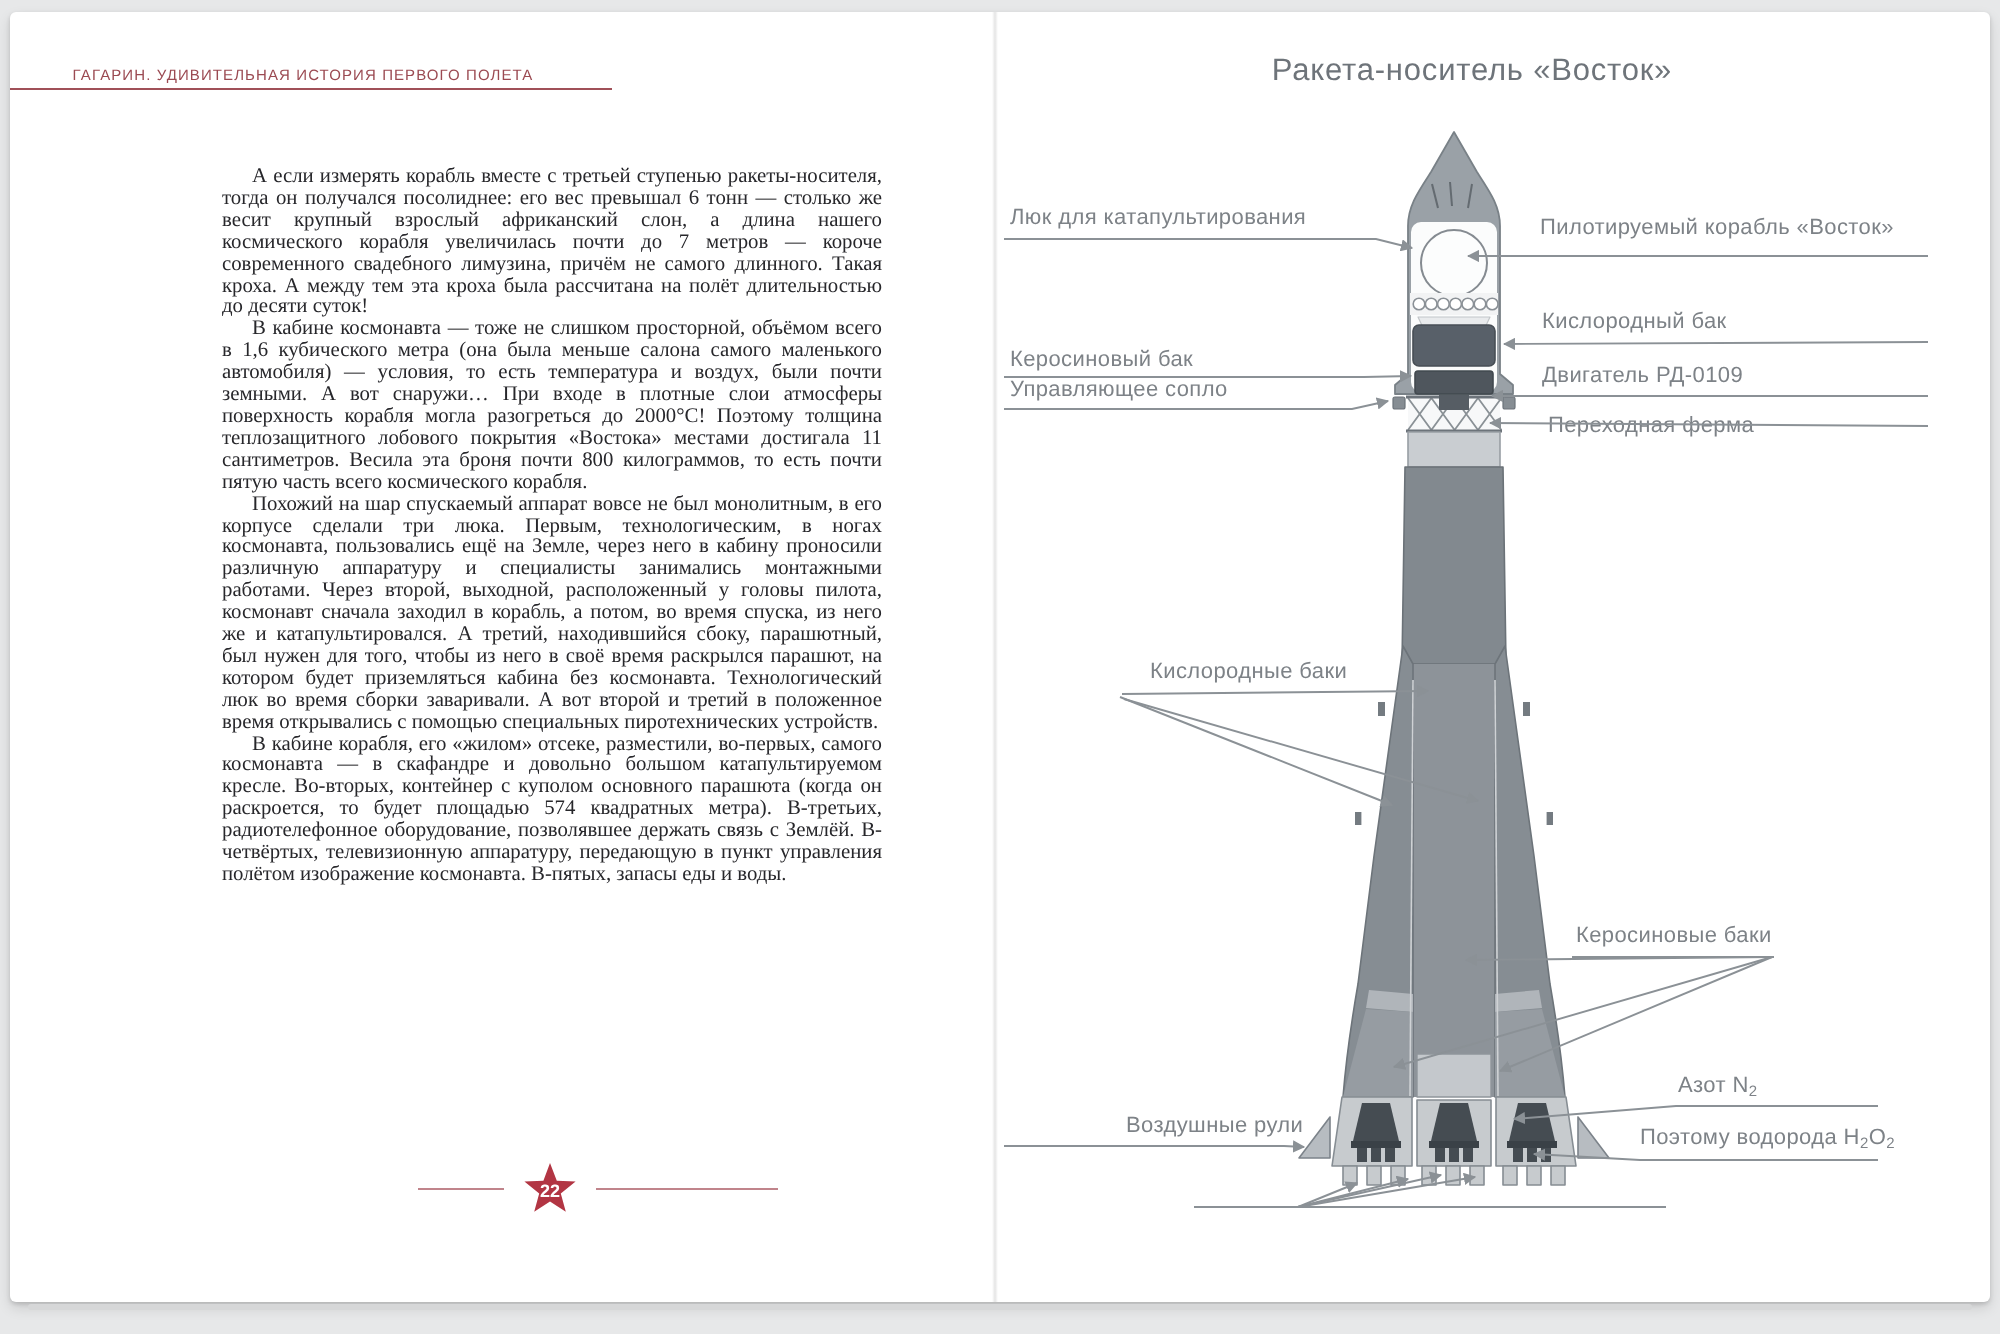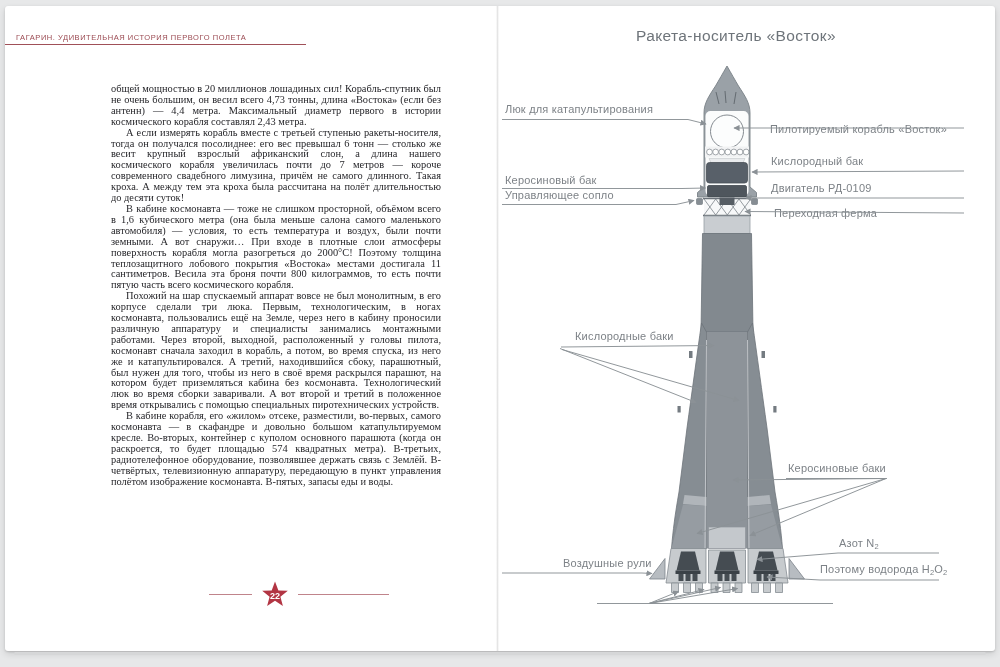--- a/index.html
+++ b/index.html
@@ -5,21 +5,21 @@
   html,body{margin:0;padding:0;}
   .stage{position:relative;width:1000px;height:667px;background:#e7e8e9;overflow:hidden;
          font-family:"Liberation Sans",sans-serif;}
   .book{position:absolute;left:5px;top:6px;width:990px;height:645px;background:#ffffff;
         border-radius:3px;box-shadow:0 1px 2px rgba(0,0,0,.15),0 3px 7px rgba(0,0,0,.12);}
   .book-bottom-edge{position:absolute;left:14px;top:652px;width:972px;height:3px;
         background:#d6d7d8;border-radius:2px;}
   .gutter{position:absolute;left:496px;top:6px;width:3px;height:645px;
         background:linear-gradient(to right,rgba(0,0,0,0) 0%,rgba(0,0,0,.10) 50%,rgba(0,0,0,0) 100%);}
   
-  .running-header{position:absolute;left:16px;top:33px;width:303px;text-align:left;
+  .running-header{position:absolute;left:0;top:33px;width:303px;text-align:center;
         font-size:7.5px;letter-spacing:.55px;color:#9b4a52;}
   .header-rule{position:absolute;left:5px;top:44px;width:301px;height:1px;background:#a05058;}
   .body-text{position:absolute;left:111px;top:84px;width:330px;text-align:justify;
         font-family:"Liberation Serif",serif;font-size:10.4px;line-height:10.9px;color:#27272b;}
   .body-text p{margin:0;text-indent:15px;}
   .body-text p.first{text-indent:0;}
   
   .lbl{position:absolute;font-size:11px;letter-spacing:.2px;color:#7d8287;white-space:nowrap;}
   .lbl.r{}
   .lbl.c{text-align:center;white-space:normal;}
@@ -33,36 +33,35 @@
 
 <div class="stage">
   <div class="book"></div>
   <div class="book-bottom-edge"></div>
   <div class="gutter"></div>
 
   <div class="running-header">ГАГАРИН. УДИВИТЕЛЬНАЯ ИСТОРИЯ ПЕРВОГО ПОЛЕТА</div>
   <div class="header-rule"></div>
 
   <div class="body-text">
-    <p class="first">общей мощностью в 20 миллионов лошадиных сил! Корабль-спутник был не очень большим, он весил всего 4,73 тонны, длина «Востока» (если без антенн) — 4,4 метра. Максимальный диаметр первого в истории космического корабля составлял 2,43 метра.</p>
     <p>А если измерять корабль вместе с третьей ступенью ракеты-носителя, тогда он получался посолиднее: его вес превышал 6 тонн — столько же весит крупный взрослый африканский слон, а длина нашего космического корабля увеличилась почти до 7 метров — короче современного свадебного лимузина, причём не самого длинного. Такая кроха. А между тем эта кроха была рассчитана на полёт длительностью до десяти суток!</p>
     <p>В кабине космонавта — тоже не слишком просторной, объёмом всего в 1,6 кубического метра (она была меньше салона самого маленького автомобиля) — условия, то есть температура и воздух, были почти земными. А вот снаружи… При входе в плотные слои атмосферы поверхность корабля могла разогреться до 2000°С! Поэтому толщина теплозащитного лобового покрытия «Востока» местами достигала 11 сантиметров. Весила эта броня почти 800 килограммов, то есть почти пятую часть всего космического корабля.</p>
     <p>Похожий на шар спускаемый аппарат вовсе не был монолитным, в его корпусе сделали три люка. Первым, технологическим, в ногах космонавта, пользовались ещё на Земле, через него в кабину проносили различную аппаратуру и специалисты занимались монтажными работами. Через второй, выходной, расположенный у головы пилота, космонавт сначала заходил в корабль, а потом, во время спуска, из него же и катапультировался. А третий, находившийся сбоку, парашютный, был нужен для того, чтобы из него в своё время раскрылся парашют, на котором будет приземляться кабина без космонавта. Технологический люк во время сборки заваривали. А вот второй и третий в положенное время открывались с помощью специальных пиротехнических устройств.</p>
     <p>В кабине корабля, его «жилом» отсеке, разместили, во-первых, самого космонавта — в скафандре и довольно большом катапультируемом кресле. Во-вторых, контейнер с куполом основного парашюта (когда он раскроется, то будет площадью 574 квадратных метра). В-третьих, радиотелефонное оборудование, позволявшее держать связь с Землёй. В-четвёртых, телевизионную аппаратуру, передающую в пункт управления полётом изображение космонавта. В-пятых, запасы еды и воды.</p>
   </div>
 
   <div class="diagram-title">Ракета-носитель «Восток»</div>
 
   <div class="lbl r" style="left:505px;width:183px;top:103px">Люк для катапультирования</div>
   <div class="lbl r" style="left:505px;width:172px;top:174px">Керосиновый бак</div>
   <div class="lbl r" style="left:505px;width:170px;top:189px">Управляющее сопло</div>
   <div class="lbl" style="left:575px;top:330px">Кислородные баки</div>
   <div class="lbl" style="left:563px;top:557px">Воздушные рули</div>
 
-  <div class="lbl" style="left:770px;top:123px">Пилотируемый корабль «Восток»</div>
+  <div class="lbl" style="left:770px;top:108px">Пилотируемый корабль «Восток»</div>
   <div class="lbl" style="left:771px;top:155px">Кислородный бак</div>
   <div class="lbl" style="left:771px;top:182px">Двигатель РД-0109</div>
   <div class="lbl" style="left:774px;top:207px">Переходная ферма</div>
   <div class="lbl" style="left:788px;top:462px">Керосиновые баки</div>
   <div class="lbl" style="left:839px;top:537px">
     <span>Азот N</span><span class="sub">2</span>
   </div>
   <div class="lbl" style="left:820px;top:563px">
     <span>Поэтому водорода H</span><span class="sub">2</span><span>O</span><span class="sub">2</span>
   </div>

